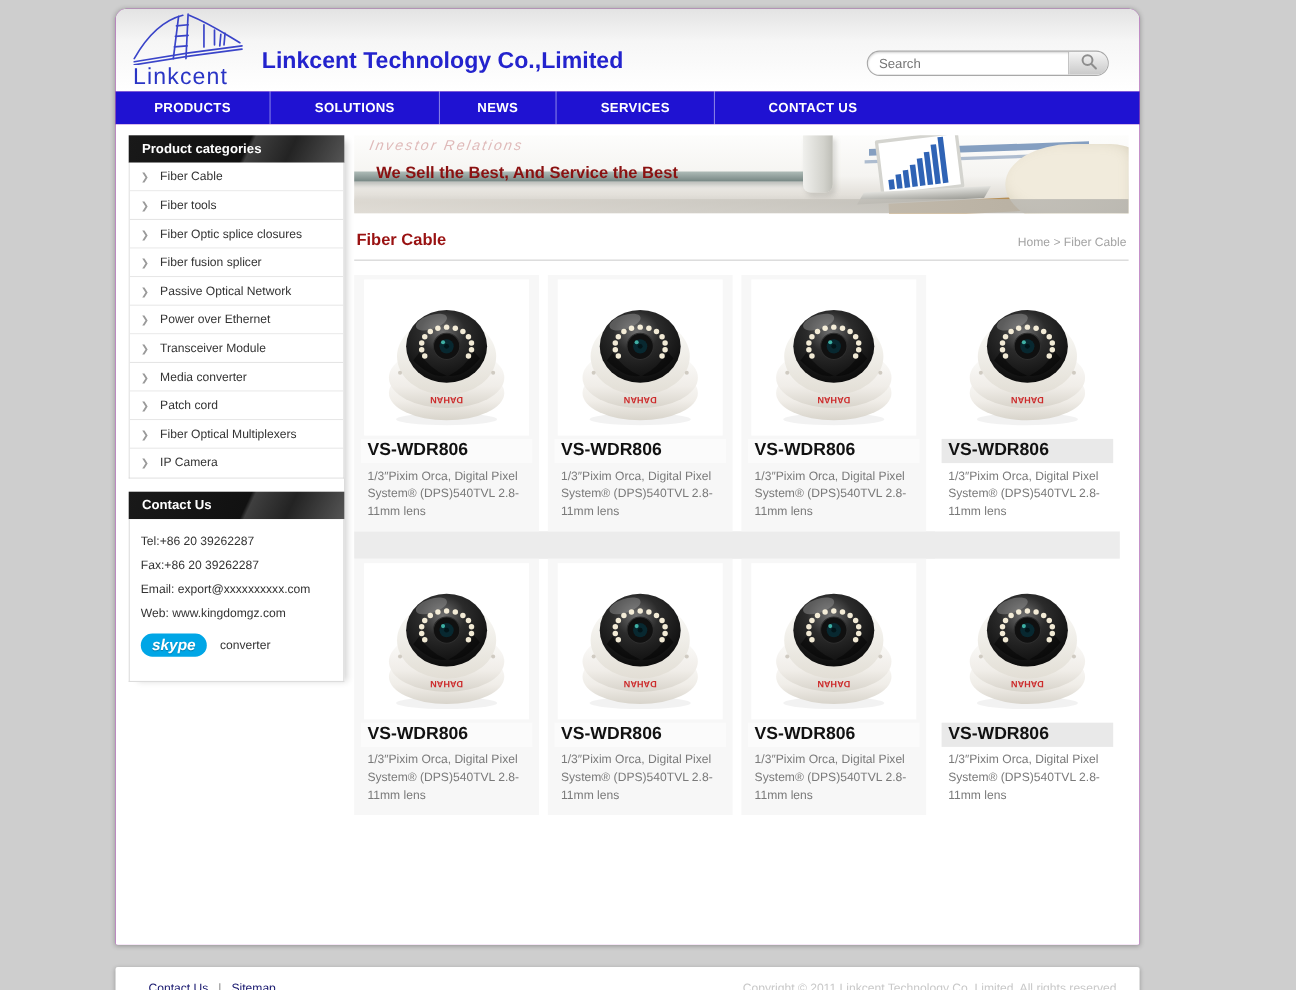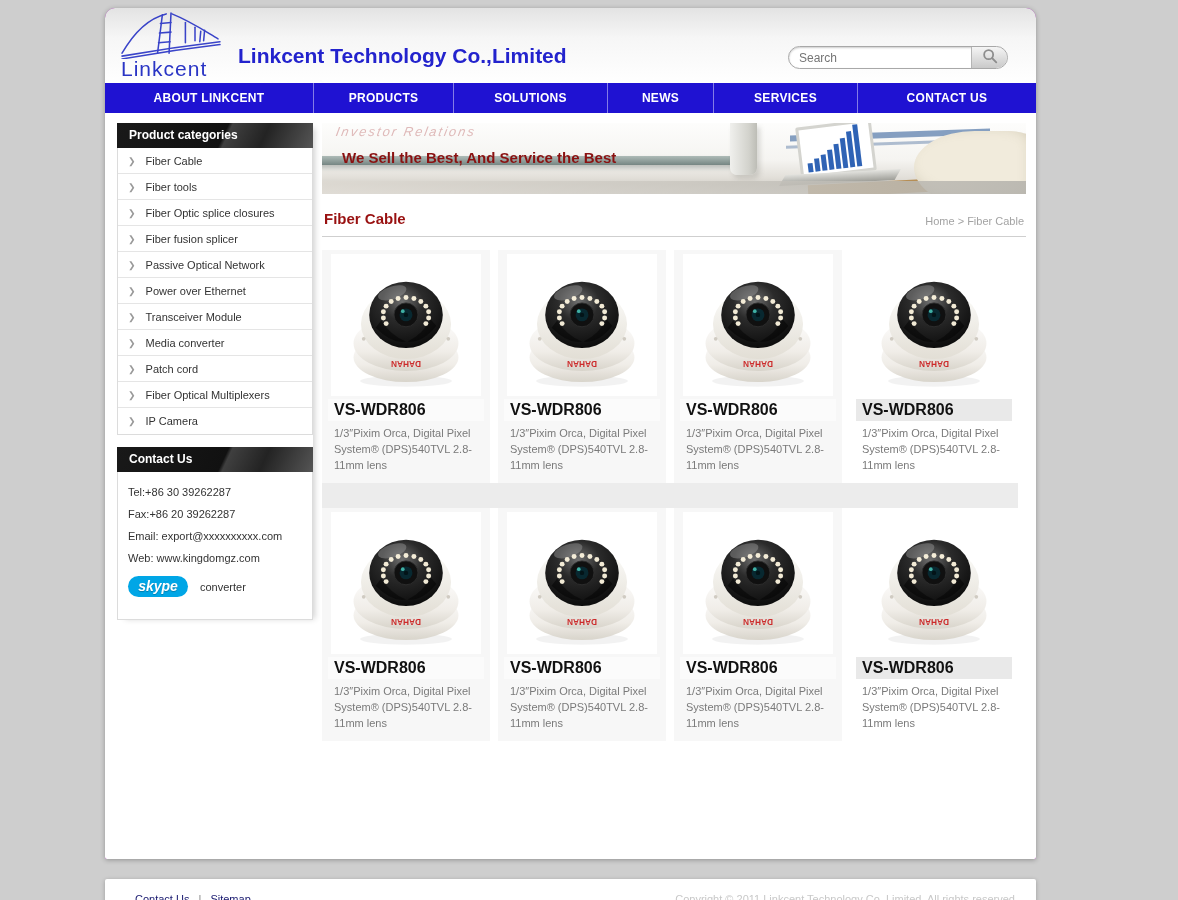--- a/index.html
+++ b/index.html
@@ -158,21 +158,20 @@
         <button>
           <svg viewBox="0 0 20 20" width="18" height="18">
             <circle cx="8.5" cy="8.5" r="5" fill="none" stroke="#8d8d8d" stroke-width="2"></circle>
             <line x1="12.5" y1="12.5" x2="17" y2="17" stroke="#8d8d8d" stroke-width="2" stroke-linecap="round"></line>
           </svg>
         </button>
       </div>
     </header>
 
     <nav>
-      <a style="flex:0 0 208px">ABOUT LINKCENT</a>
       <a style="flex:0 0 140px">PRODUCTS</a>
       <a style="flex:0 0 154px">SOLUTIONS</a>
       <a style="flex:0 0 106px">NEWS</a>
       <a style="flex:0 0 144px">SERVICES</a>
       <a style="flex:0 0 179px">CONTACT US</a>
     </nav>
 
     <div id="content">
 
       <aside>
@@ -219,21 +218,21 @@
               <span>Fiber Optical Multiplexers</span>
             </div>
           <div class="cat-item">
               <span class="cat-arrow">❯</span>
               <span>IP Camera</span>
             </div>
         </div>
         <div class="side-gap"></div>
         <div class="side-head">Contact Us</div>
         <div class="contact-box">
-          <p>Tel:+86 30 39262287</p>
+          <p>Tel:+86 20 39262287</p>
           <p>Fax:+86 20 39262287</p>
           <p>Email: export@xxxxxxxxxx.com</p>
           <p>Web: www.kingdomgz.com</p>
           <div class="im-row">
             <div class="skype-logo">skype</div>
             <span>converter</span>
           </div>
         </div>
       </aside>
 

